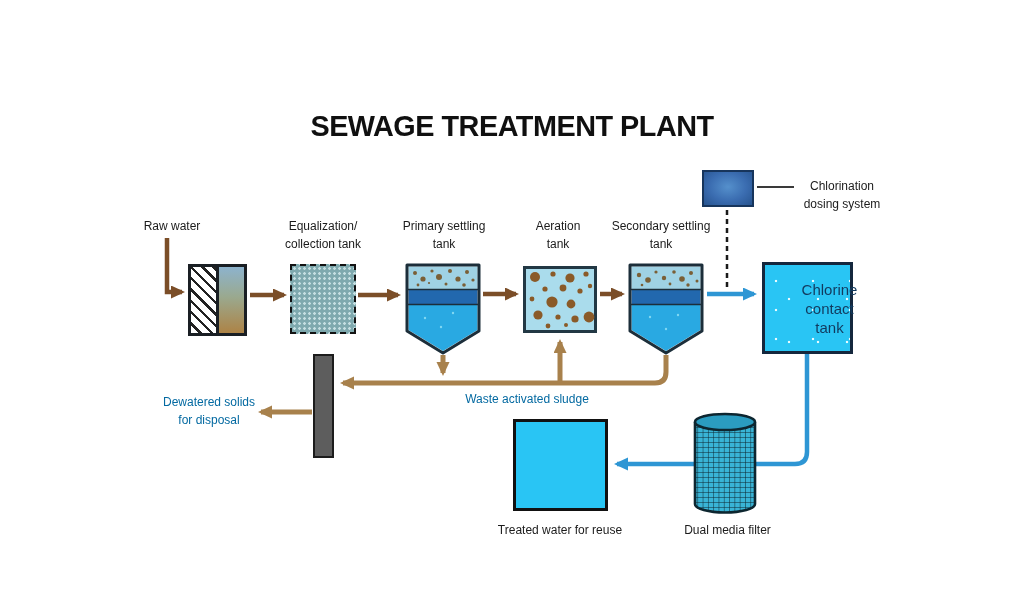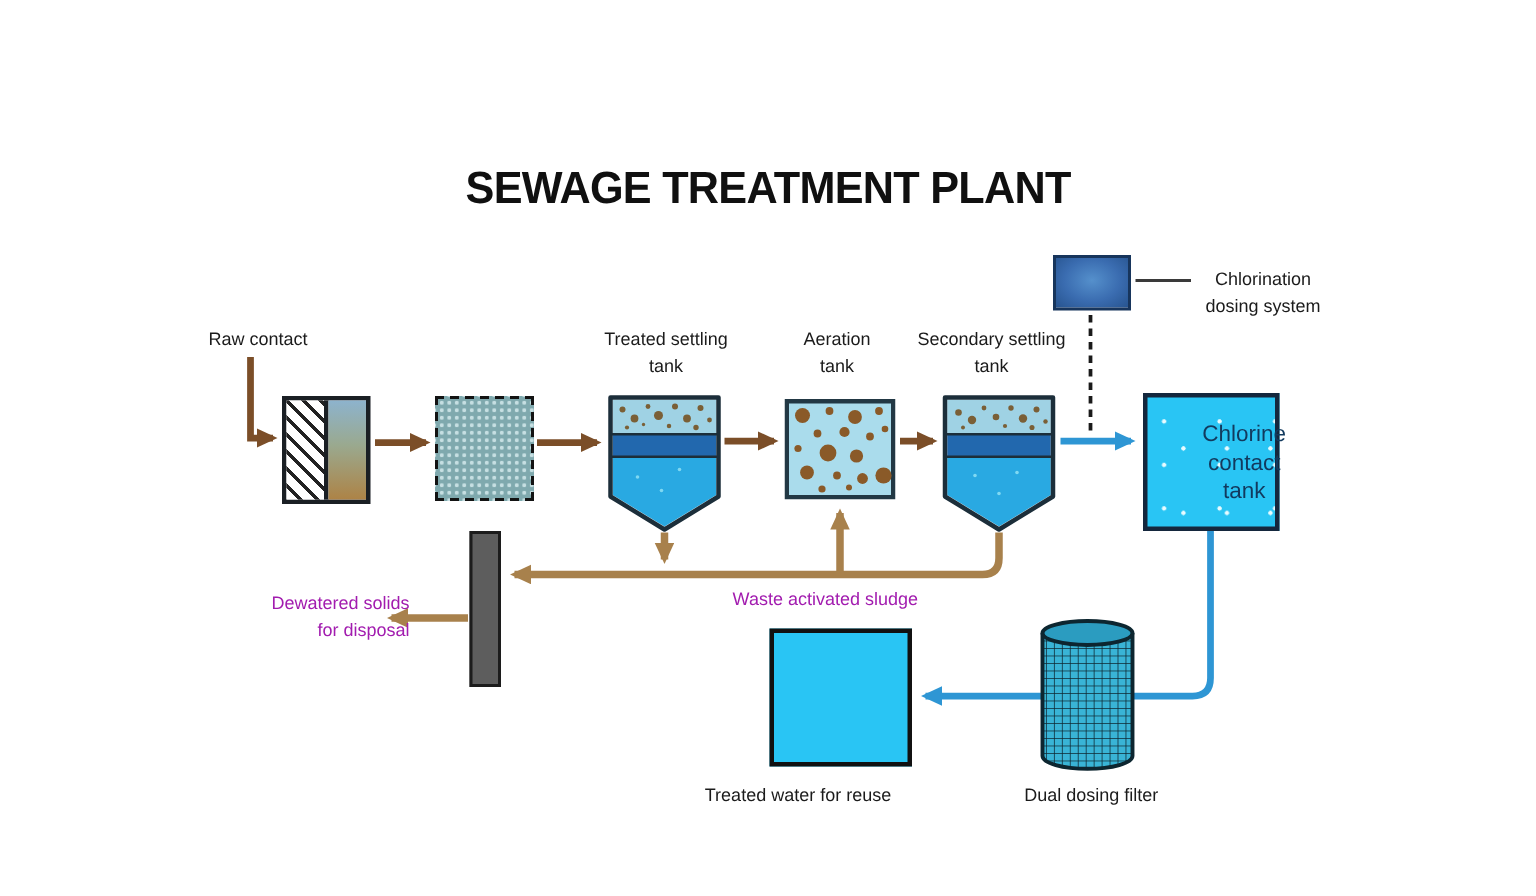--- a/index.html
+++ b/index.html
@@ -1,20 +1,20 @@
 <!DOCTYPE html>
 <html><head>
 <meta charset="utf-8">
 <style>
   html,body{margin:0;padding:0;background:#fff;}
   #stage{position:relative;width:1024px;height:597px;background:#ffffff;overflow:hidden;
          font-family:"Liberation Sans","DejaVu Sans",sans-serif;margin-top:24px;}
   .lbl{position:absolute;font-size:12px;line-height:18px;color:#1b1b1b;text-align:center;
        white-space:pre-line;}
-  .lbl.red{color:#a21caf;text-align:right;}
+  .lbl.red{color:#0369a1;}
   #title-wrap{position:absolute;left:0;top:85px;width:1024px;text-align:center;}
   #title{display:inline-block;font-size:30px;font-weight:bold;color:#101010;
          letter-spacing:-0.5px;transform:scaleX(0.96);}
   svg.layer{position:absolute;left:0;top:0;}
   .shape{position:absolute;box-sizing:border-box;}
 
   
   #bar-screen{left:188px;top:240px;width:59px;height:72px;border:3px solid #1a1f24;
               display:flex;}
   #bar-screen .hatch{width:25px;height:100%;
@@ -193,28 +193,30 @@
       <pattern id="gridp" width="5.3" height="5" patternUnits="userSpaceOnUse">
         <path d="M0,0 H5.3 M0,0 V5" stroke="#0d2630" stroke-width="1" fill="none"></path>
       </pattern>
     </defs>
     <path d="M3,10 V92 A30,8.5 0 0 0 63,92 V10 Z" fill="#39b4d6"></path>
     <path d="M3,10 V92 A30,8.5 0 0 0 63,92 V10 Z" fill="url(#gridp)"></path>
     <path d="M3,10 V92 A30,8.5 0 0 0 63,92 V10" fill="none" stroke="#0d2630" stroke-width="2.6"></path>
     <ellipse cx="33" cy="10" rx="30" ry="8" fill="#2b9cc0" stroke="#0d2630" stroke-width="2.6"></ellipse>
   </svg>
 
-  <div class="lbl" style="left:110px;top:193px;width:124px">Raw contact</div>
-  <div class="lbl" style="left:382px;top:193px;width:124px">Treated settling
+  <div class="lbl" style="left:110px;top:193px;width:124px">Raw water</div>
+  <div class="lbl" style="left:251px;top:193px;width:144px">Equalization/
+collection tank</div>
+  <div class="lbl" style="left:382px;top:193px;width:124px">Primary settling
 tank</div>
   <div class="lbl" style="left:506px;top:193px;width:104px">Aeration
 tank</div>
   <div class="lbl" style="left:586px;top:193px;width:150px">Secondary settling
 tank</div>
   <div class="lbl" style="left:782px;top:153px;width:120px">Chlorination
 dosing system</div>
   <div class="lbl red" style="left:145px;top:369px;width:128px">Dewatered solids
 for disposal</div>
   <div class="lbl red" style="left:442px;top:366px;width:170px">Waste activated sludge</div>
-  <div class="lbl" style="left:434px;top:497px;width:196px">Treated water for reuse</div>
-  <div class="lbl" style="left:645px;top:497px;width:165px">Dual dosing filter</div>
+  <div class="lbl" style="left:462px;top:497px;width:196px">Treated water for reuse</div>
+  <div class="lbl" style="left:645px;top:497px;width:165px">Dual media filter</div>
 
 </div>
 
 </body></html>

